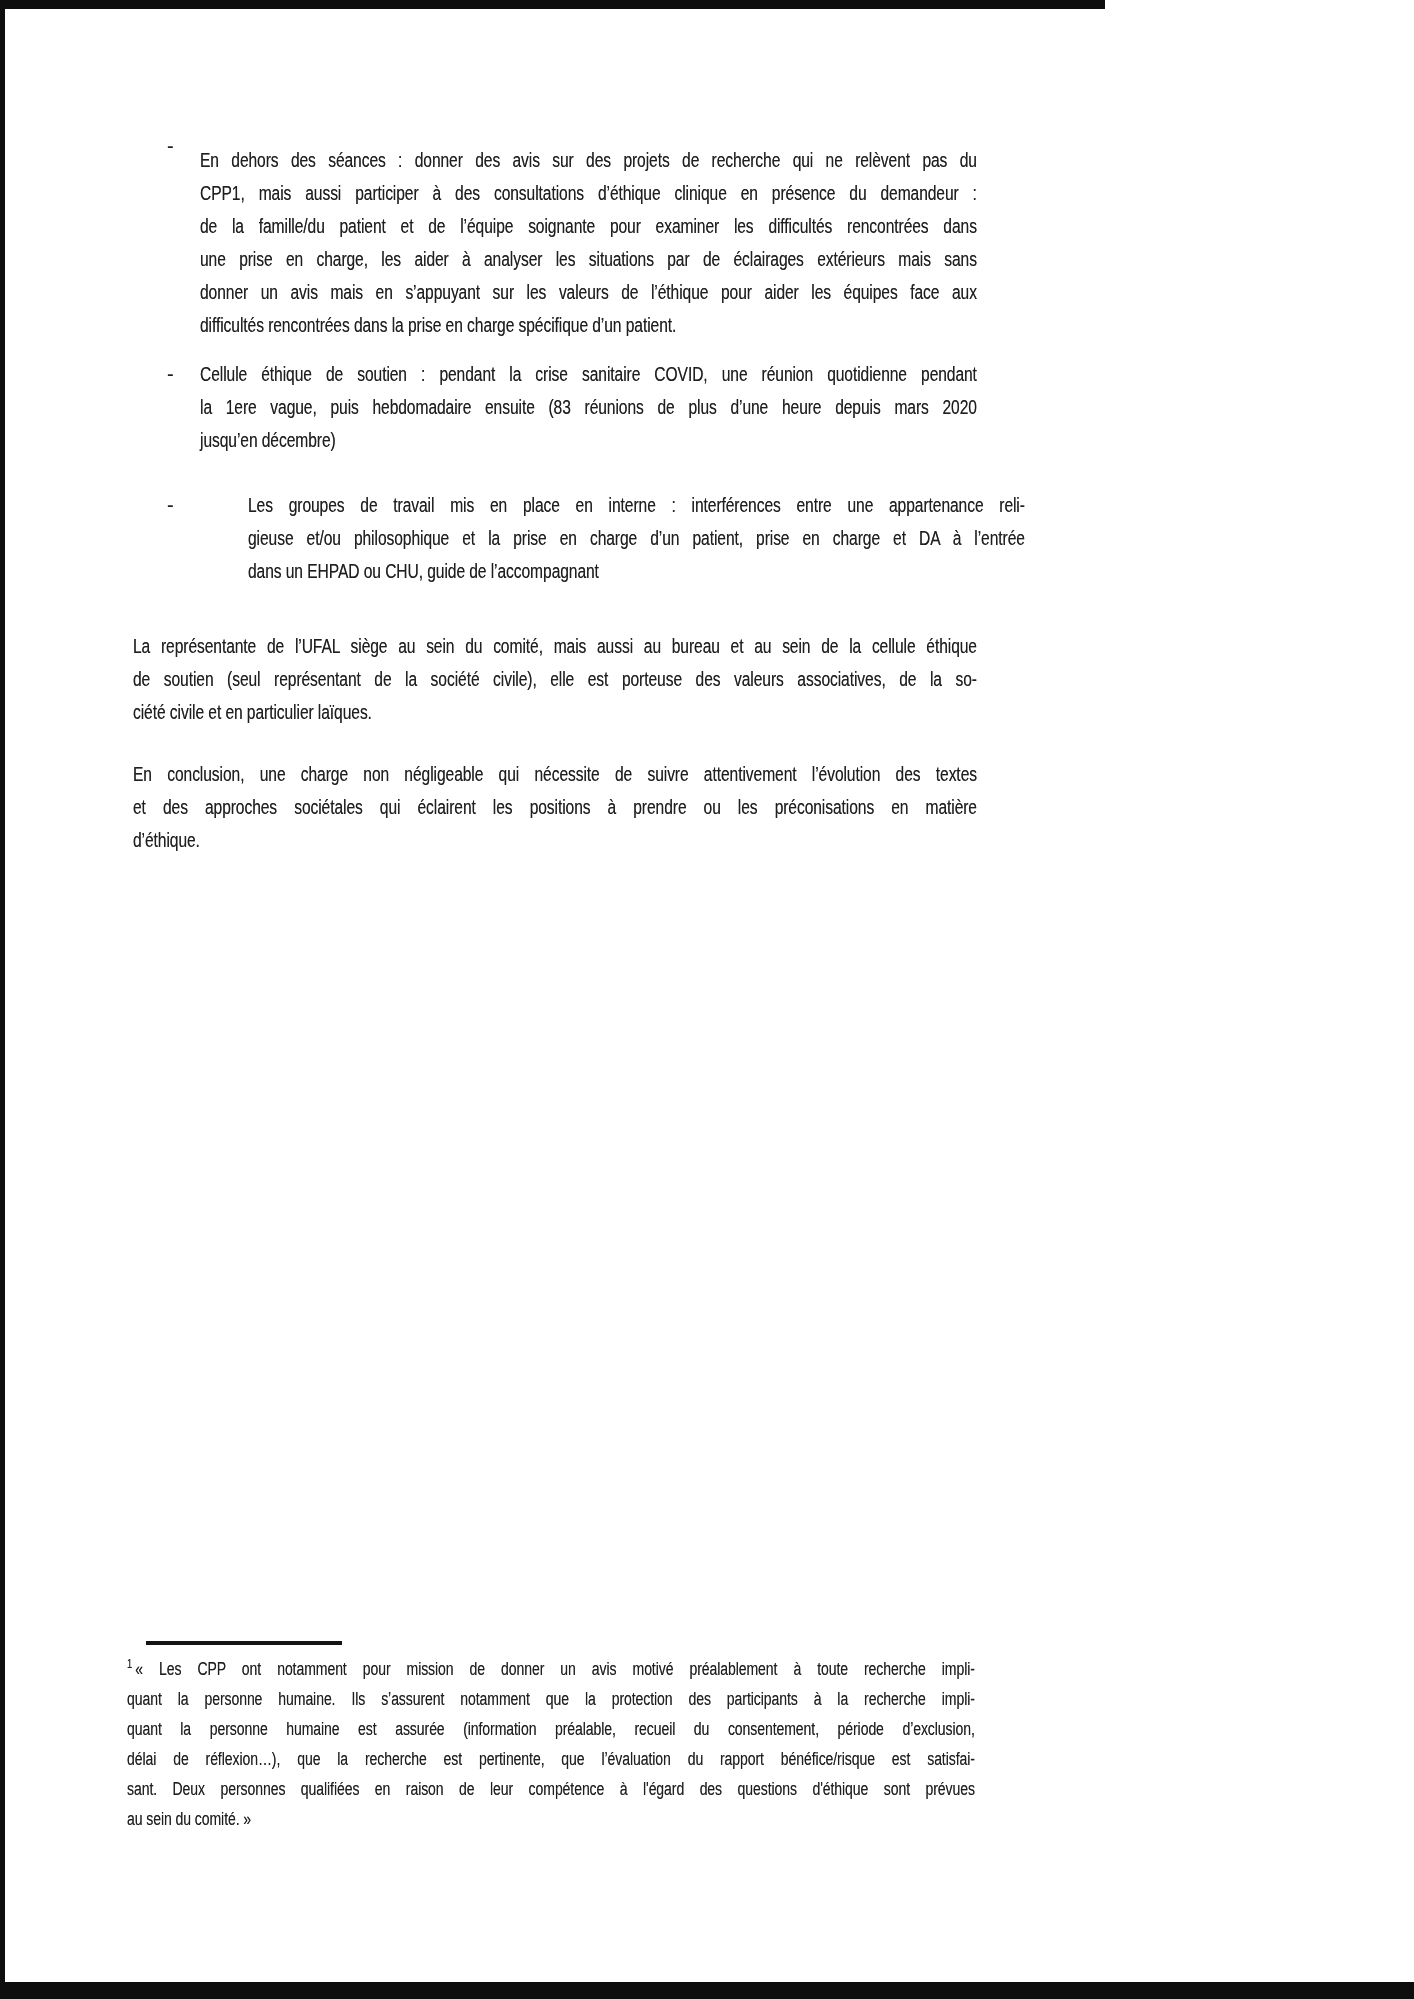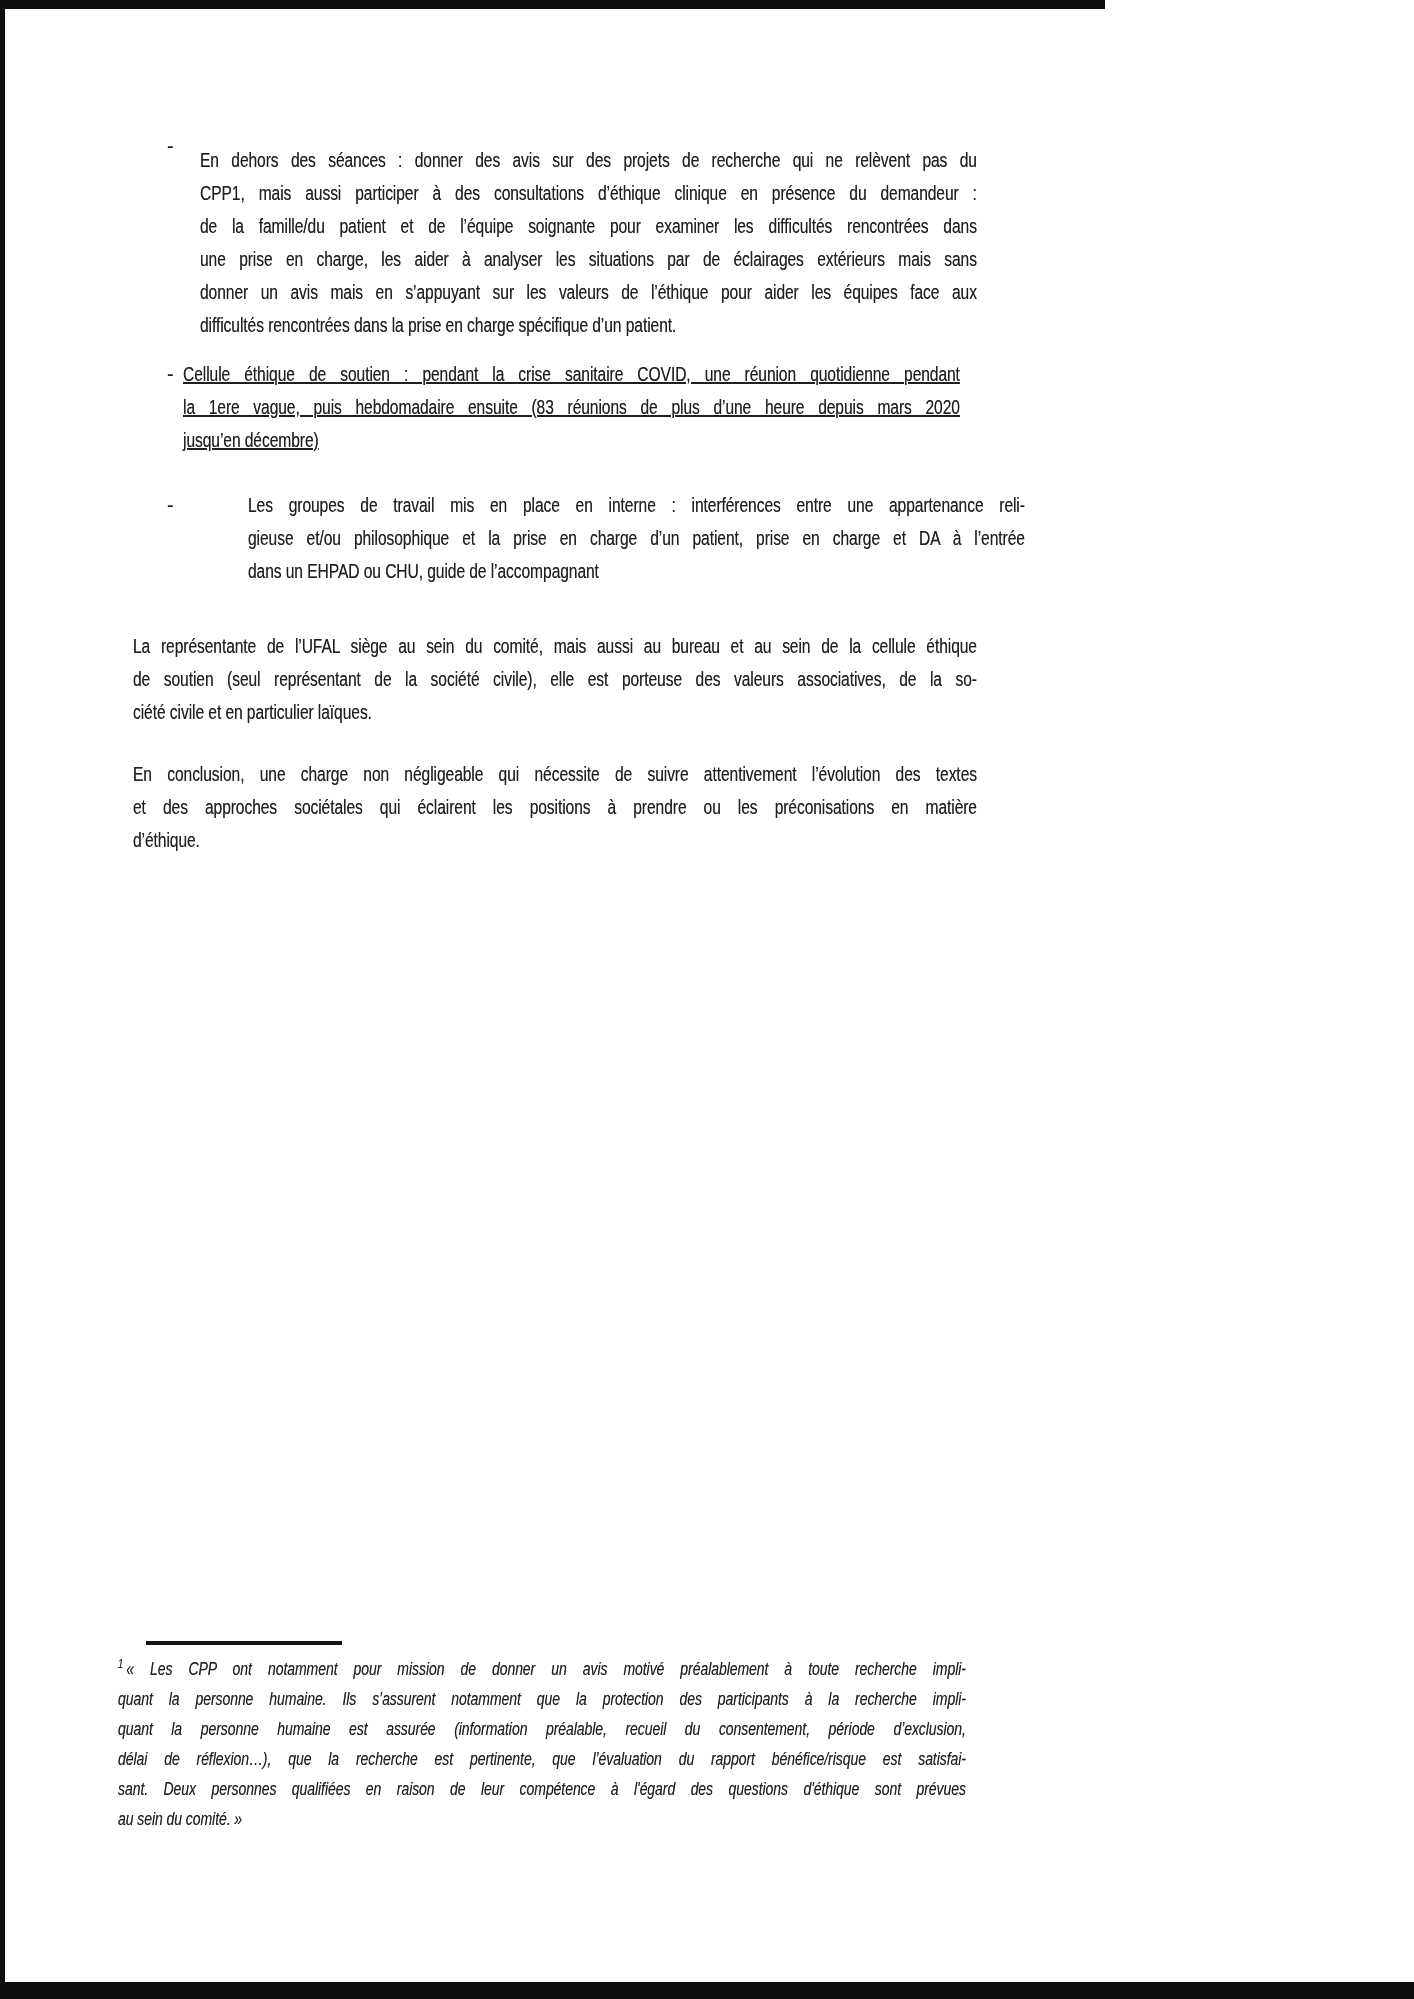--- a/index.html
+++ b/index.html
@@ -67,28 +67,27 @@
   .footnote-rule {
     position: absolute;
     left: 146px;
     top: 1641px;
     width: 196px;
     height: 4px;
     background: #141414;
   }
   .footnote {
     position: absolute;
-    left: 118px;
+    left: 127px;
     top: 1654px;
     width: 848px;
     font-size: 18px;
     line-height: 30px;
     letter-spacing: -0.1px;
     text-shadow: 0 0 0.5px rgba(20,20,20,0.5);
-    font-style: italic;
   }
   .footnote .condense { width: 1087px; }
   .footnote-first {
     text-align: justify;
     text-align-last: justify;
   }
   .footnote-first sup {
     font-size: 12px;
     line-height: 0;
     margin-right: 4px;
@@ -112,21 +111,21 @@
           <div class="ln">de la famille/du patient et de l’équipe soignante pour examiner les difficultés rencontrées dans</div>
           <div class="ln">une prise en charge, les aider à analyser les situations par de éclairages extérieurs mais sans</div>
           <div class="ln">donner un avis mais en s’appuyant sur les valeurs de l’éthique pour aider les équipes face aux</div>
           <div class="ln">difficultés rencontrées dans la prise en charge spécifique d’un patient.</div>
         </div>
     </div>
   </div>
 
   <div>
     <div class="tblock bullet-marker" style="left:167px; top:358px;">-</div>
-    <div class="tblock bullet-body" style="left:183px; top:358px;text-decoration:underline;">
+    <div class="tblock bullet-body" style="left:200px; top:358px;">
       <div class="condense lines">
           <div class="ln">Cellule éthique de soutien : pendant la crise sanitaire COVID, une réunion quotidienne pendant</div>
           <div class="ln">la 1ere vague, puis hebdomadaire ensuite (83 réunions de plus d’une heure depuis mars 2020</div>
           <div class="ln">jusqu’en décembre)</div>
         </div>
     </div>
   </div>
 
   <div>
     <div class="tblock bullet-marker" style="left:167px; top:489px;">-</div>

